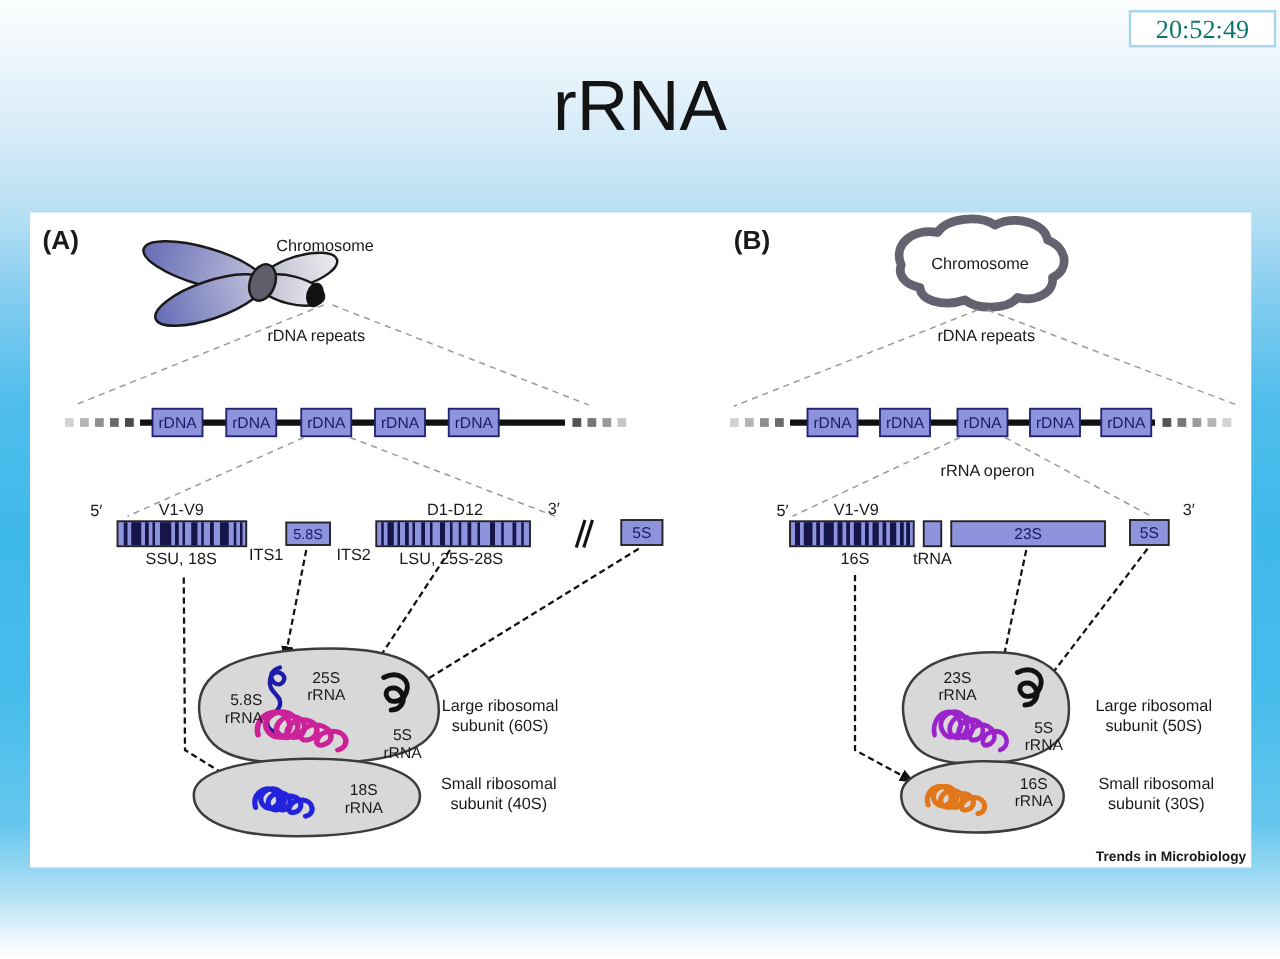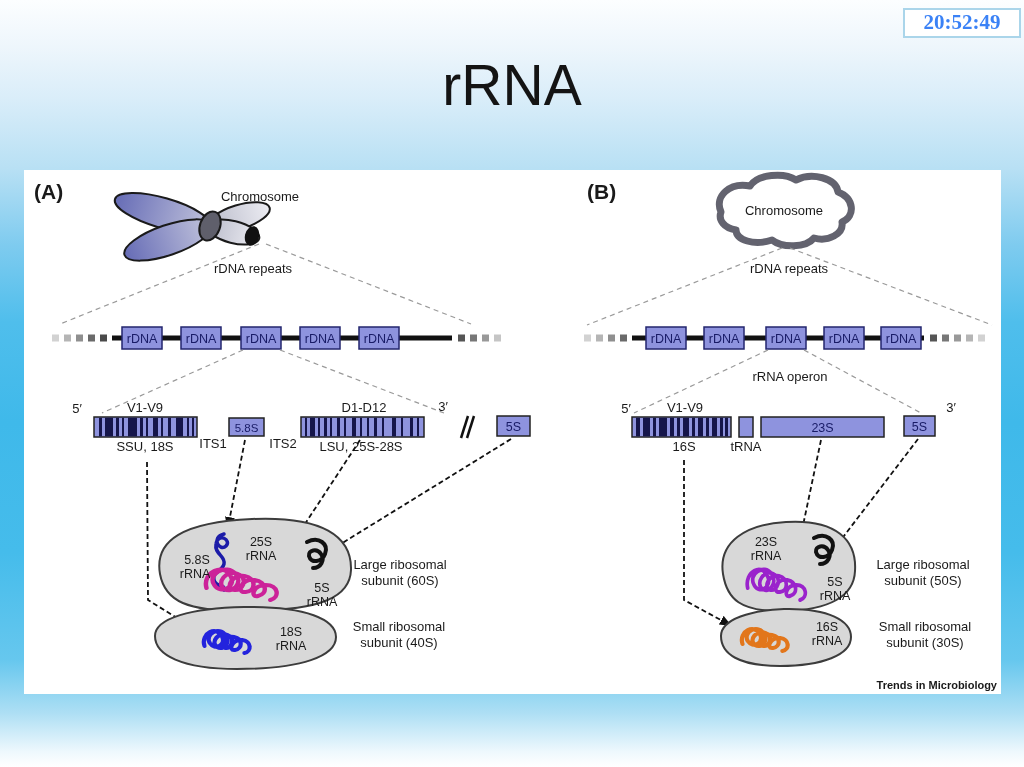--- a/index.html
+++ b/index.html
@@ -7,23 +7,23 @@
     position:relative;
     font-family:"Liberation Sans",sans-serif;
     background:linear-gradient(180deg,
       #fcfeff 0%, #eef6fc 6%, #d9edf9 13%, #b8e0f4 22%,
       #7ecbef 32%, #4fbeec 42%, #3fb9ea 55%, #45bceb 72%,
       #66c7ee 86%, #aedff4 93%, #eef8fd 98%, #ffffff 100%);
   }
   .clock{
     position:absolute; top:8px; right:3px; width:118px; height:30px;
     background:#ffffff; border:2px solid #aad5ea; box-sizing:border-box;
-    display:flex; justify-content:center;
-    font-family:"Liberation Serif",serif; font-weight:bold; font-size:21px;
-    color:#3b82f6;
+    display:flex; align-items:center; justify-content:center;
+    font-family:"Liberation Serif",serif; font-weight:normal; font-size:21px;
+    color:#0f766e;
   }
   .title{
     position:absolute; top:52px; left:0; width:100%; margin:0;
     text-align:center; font-size:57px; font-weight:400; color:#141414;
     font-family:"Liberation Sans",sans-serif;
   }
   .figure{
     position:absolute; left:24px; top:170px; width:977px; height:524px;
     background:#ffffff;
   }

